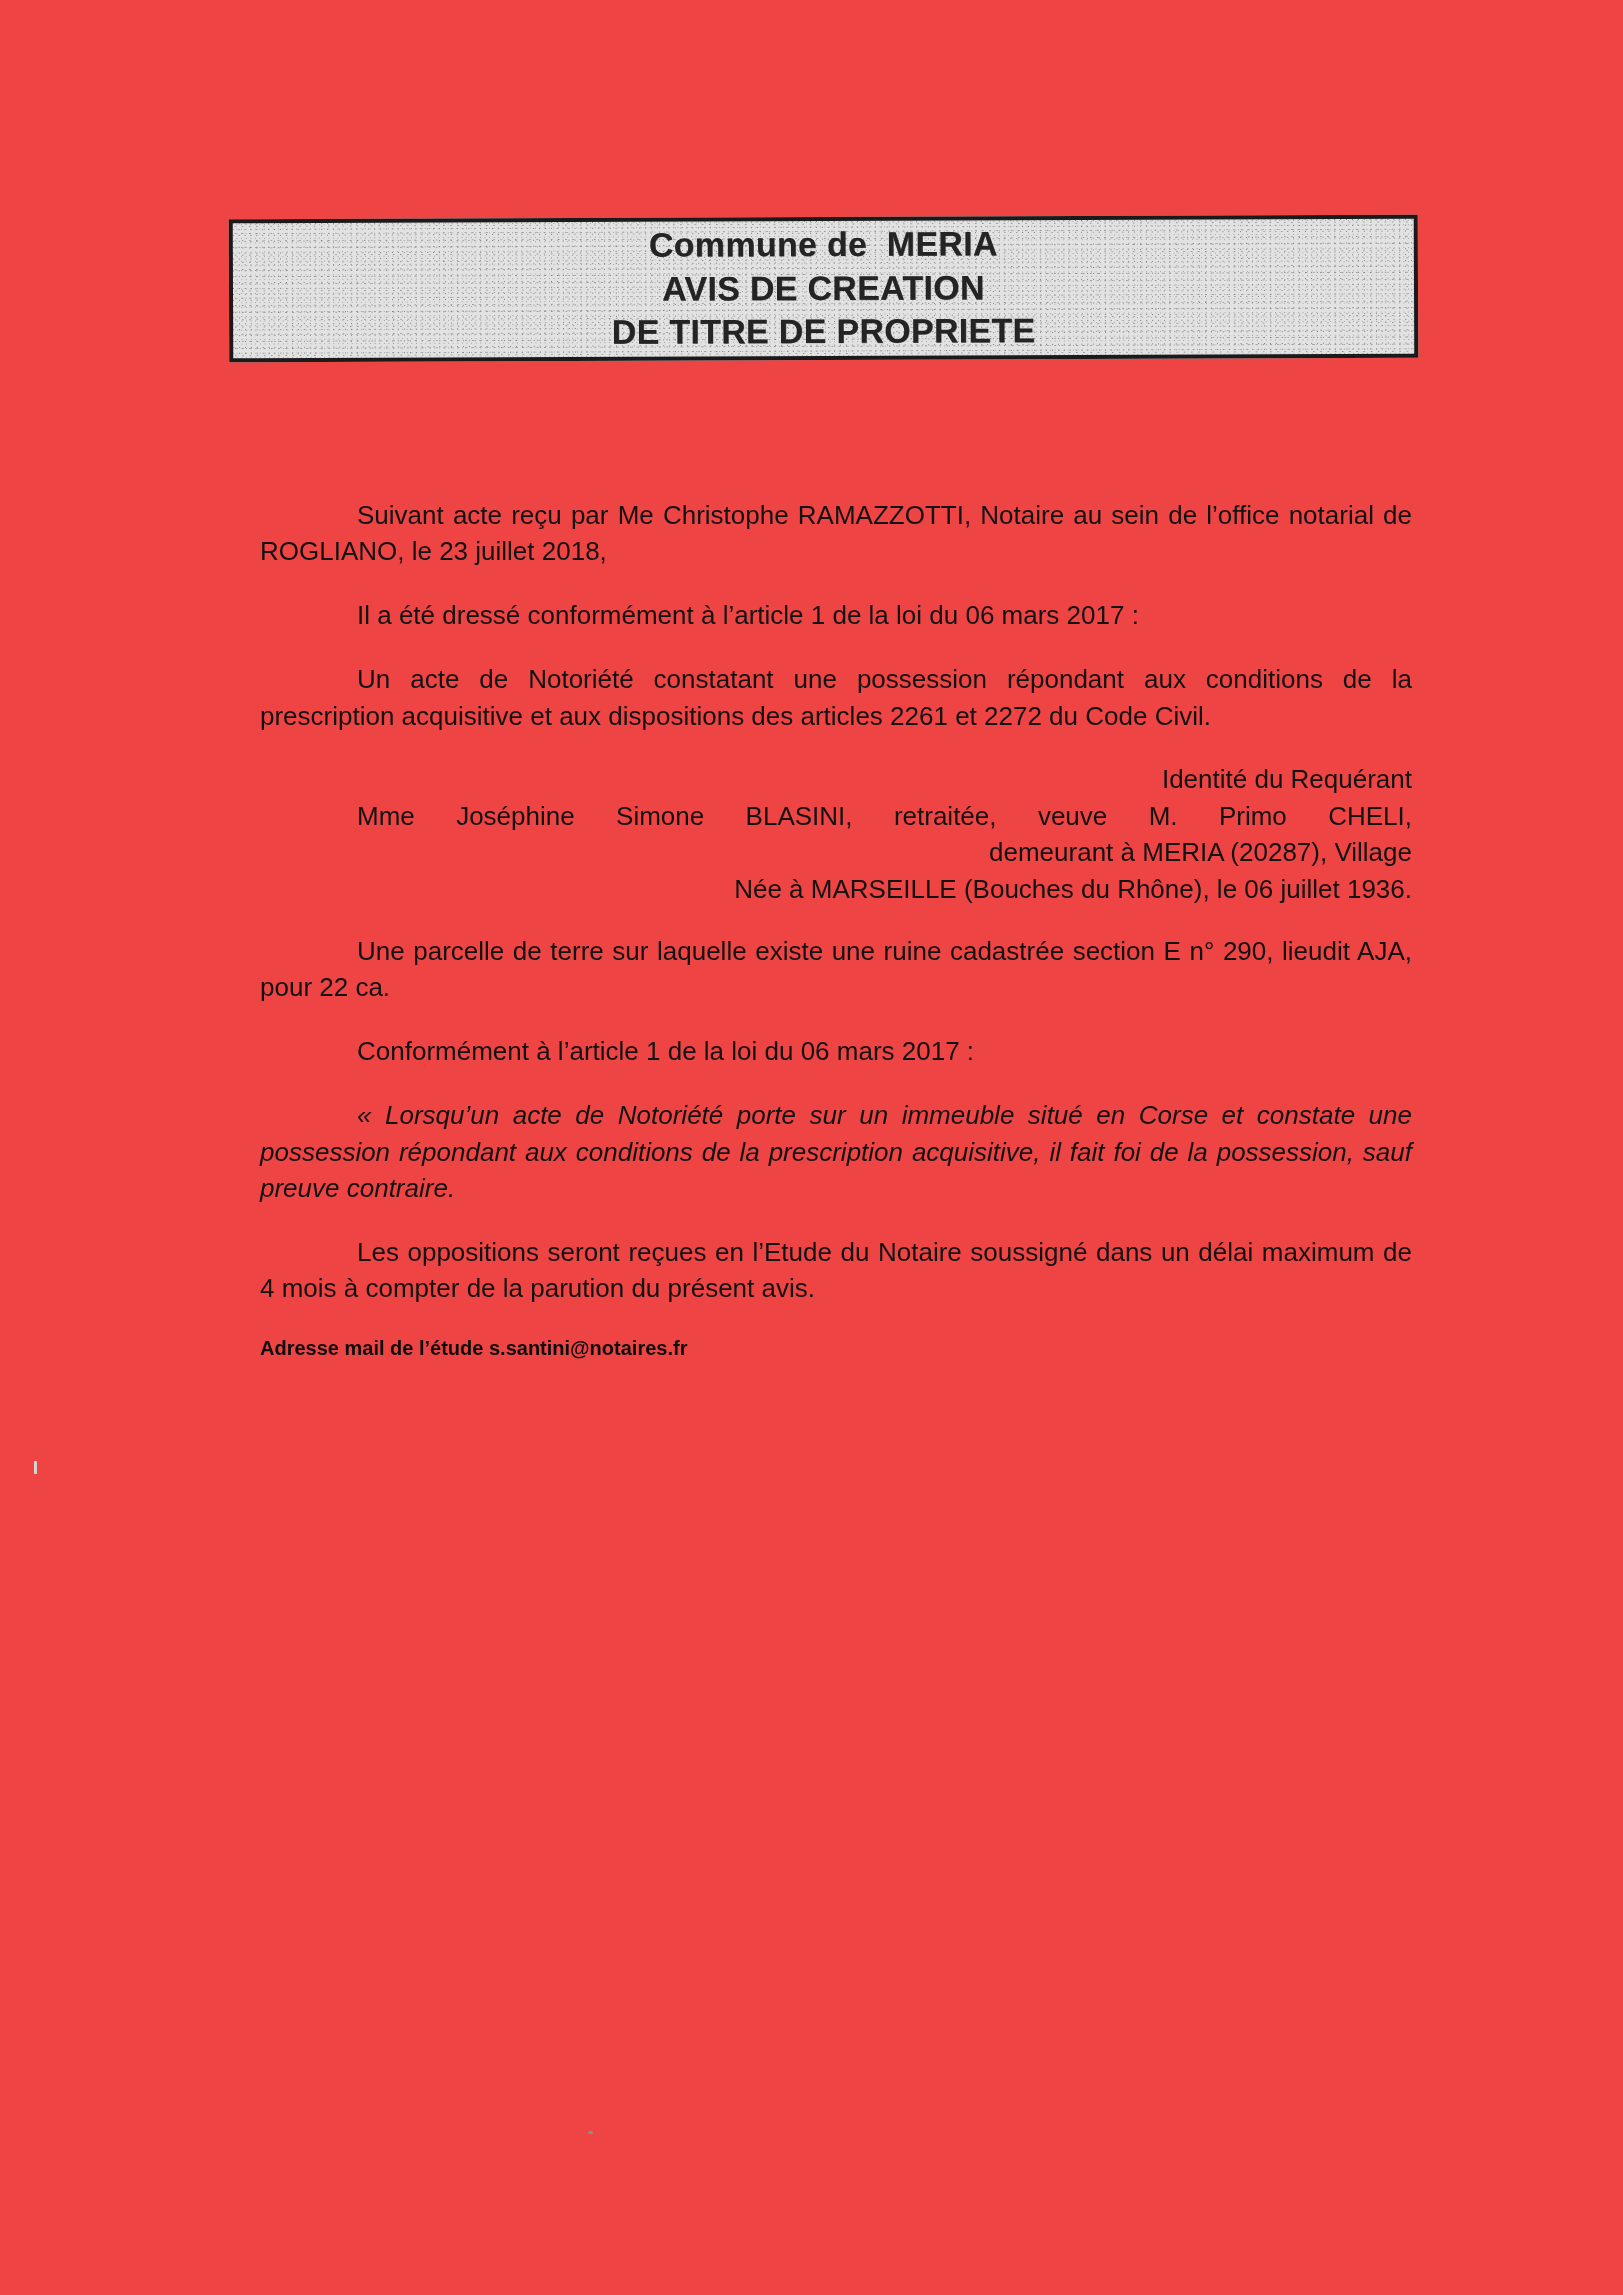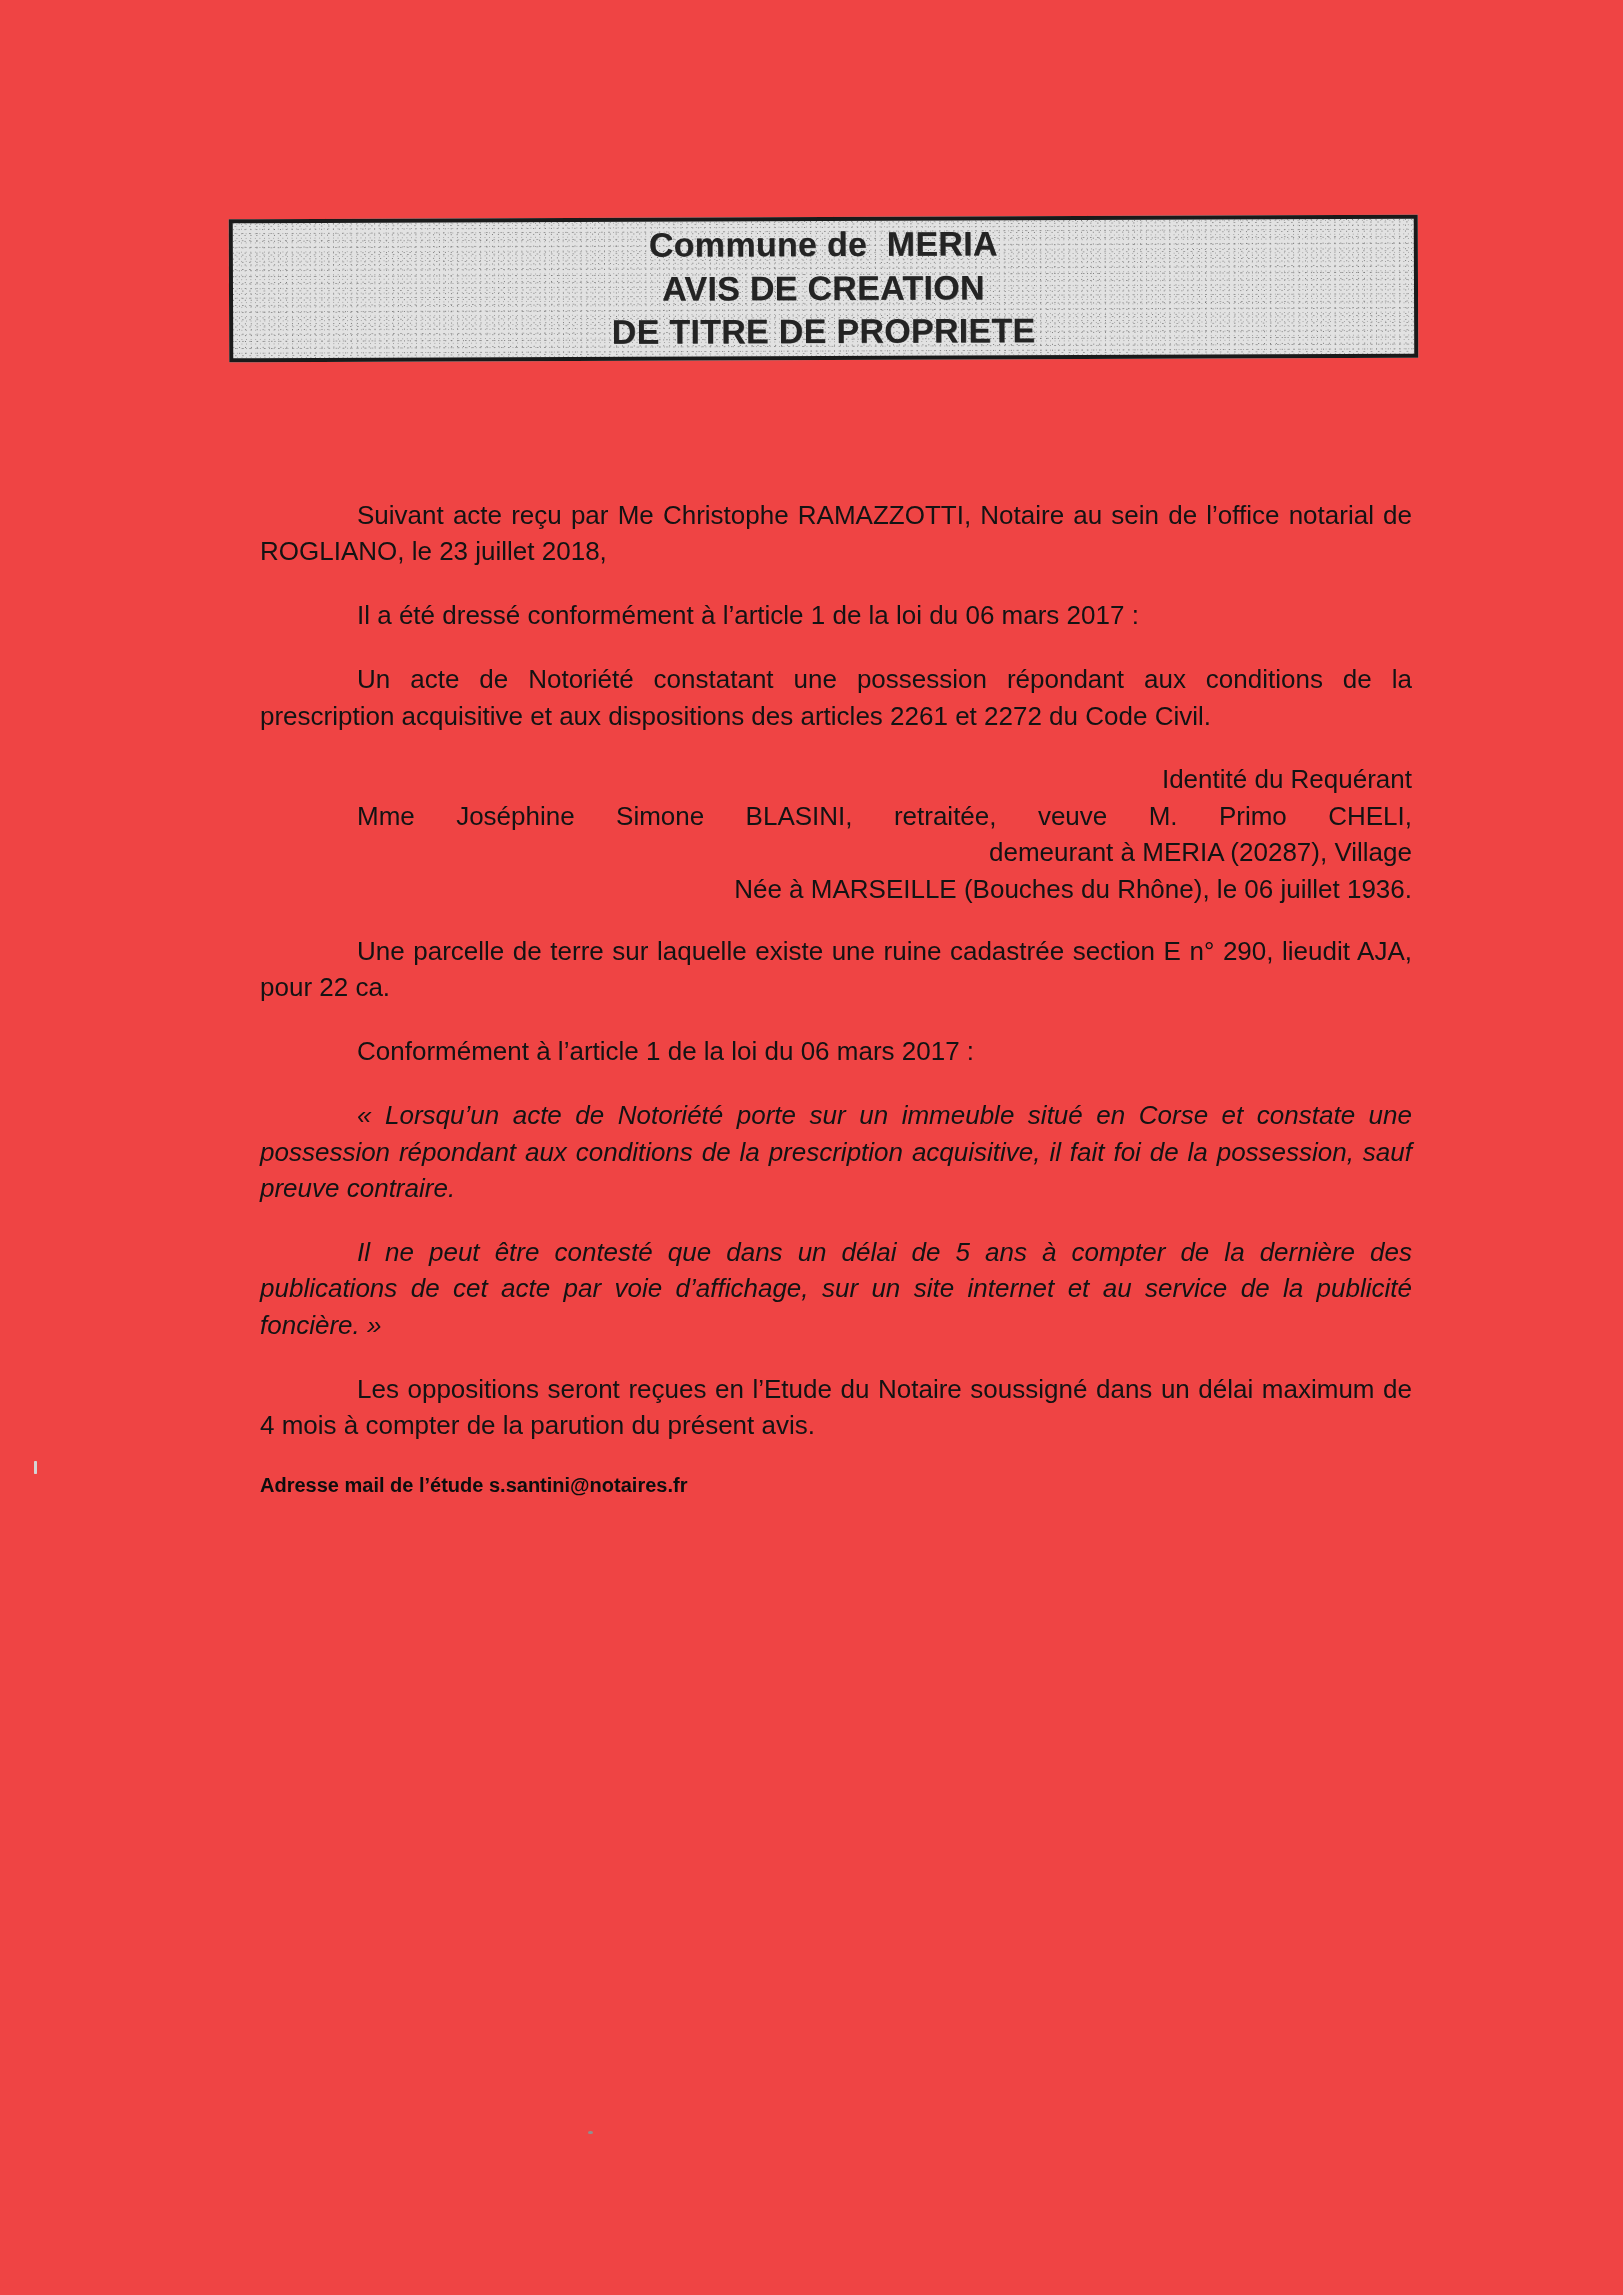--- a/index.html
+++ b/index.html
@@ -161,21 +161,20 @@
     </div>
 
     <div class="block-desig">
       <span class="body">Une parcelle de terre sur laquelle existe une ruine  cadastrée section E n° 290, lieudit AJA, pour 22 ca.</span>
     </div>
 
     <p class="para">Conformément à l’article 1 de la loi du 06 mars 2017 :</p>
 
     <p class="para italic">« Lorsqu’un acte de Notoriété porte sur un immeuble situé en Corse et constate une possession répondant aux conditions de la prescription acquisitive, il fait foi de la possession, sauf preuve contraire.</p>
 
-    <p class="para italic">Il ne peut être contesté que dans un délai de 5 ans à compter de la dernière des publications de cet acte par voie d’affichage, sur un site internet et au service de la publicité foncière. »</p>
 
     <p class="para">Les oppositions seront reçues en l’Etude du Notaire soussigné dans un délai maximum de 4 mois à compter de la parution du présent avis.</p>
 
     <p class="mailline">Adresse mail de l’étude s.santini@notaires.fr</p>
 
   </div>
 
   <div class="speck speck-a"></div>
   <div class="speck speck-b"></div>
 

